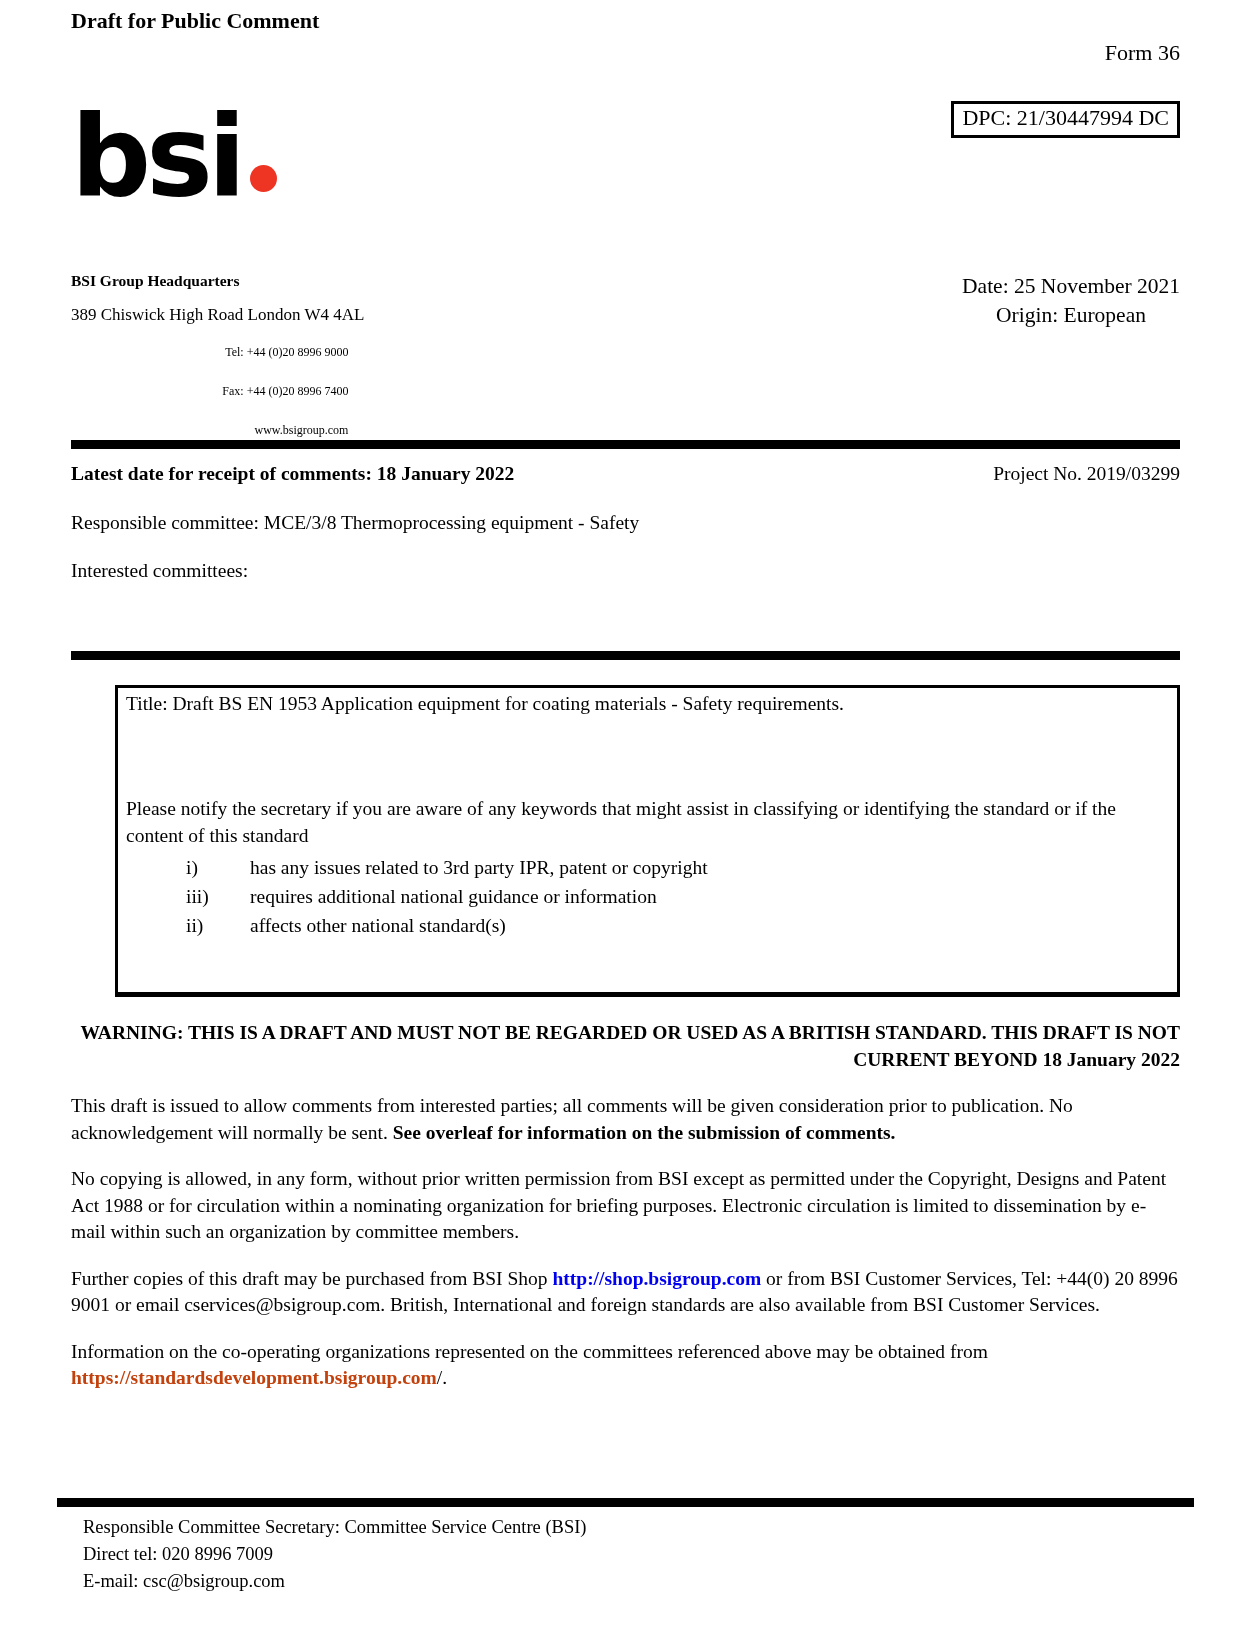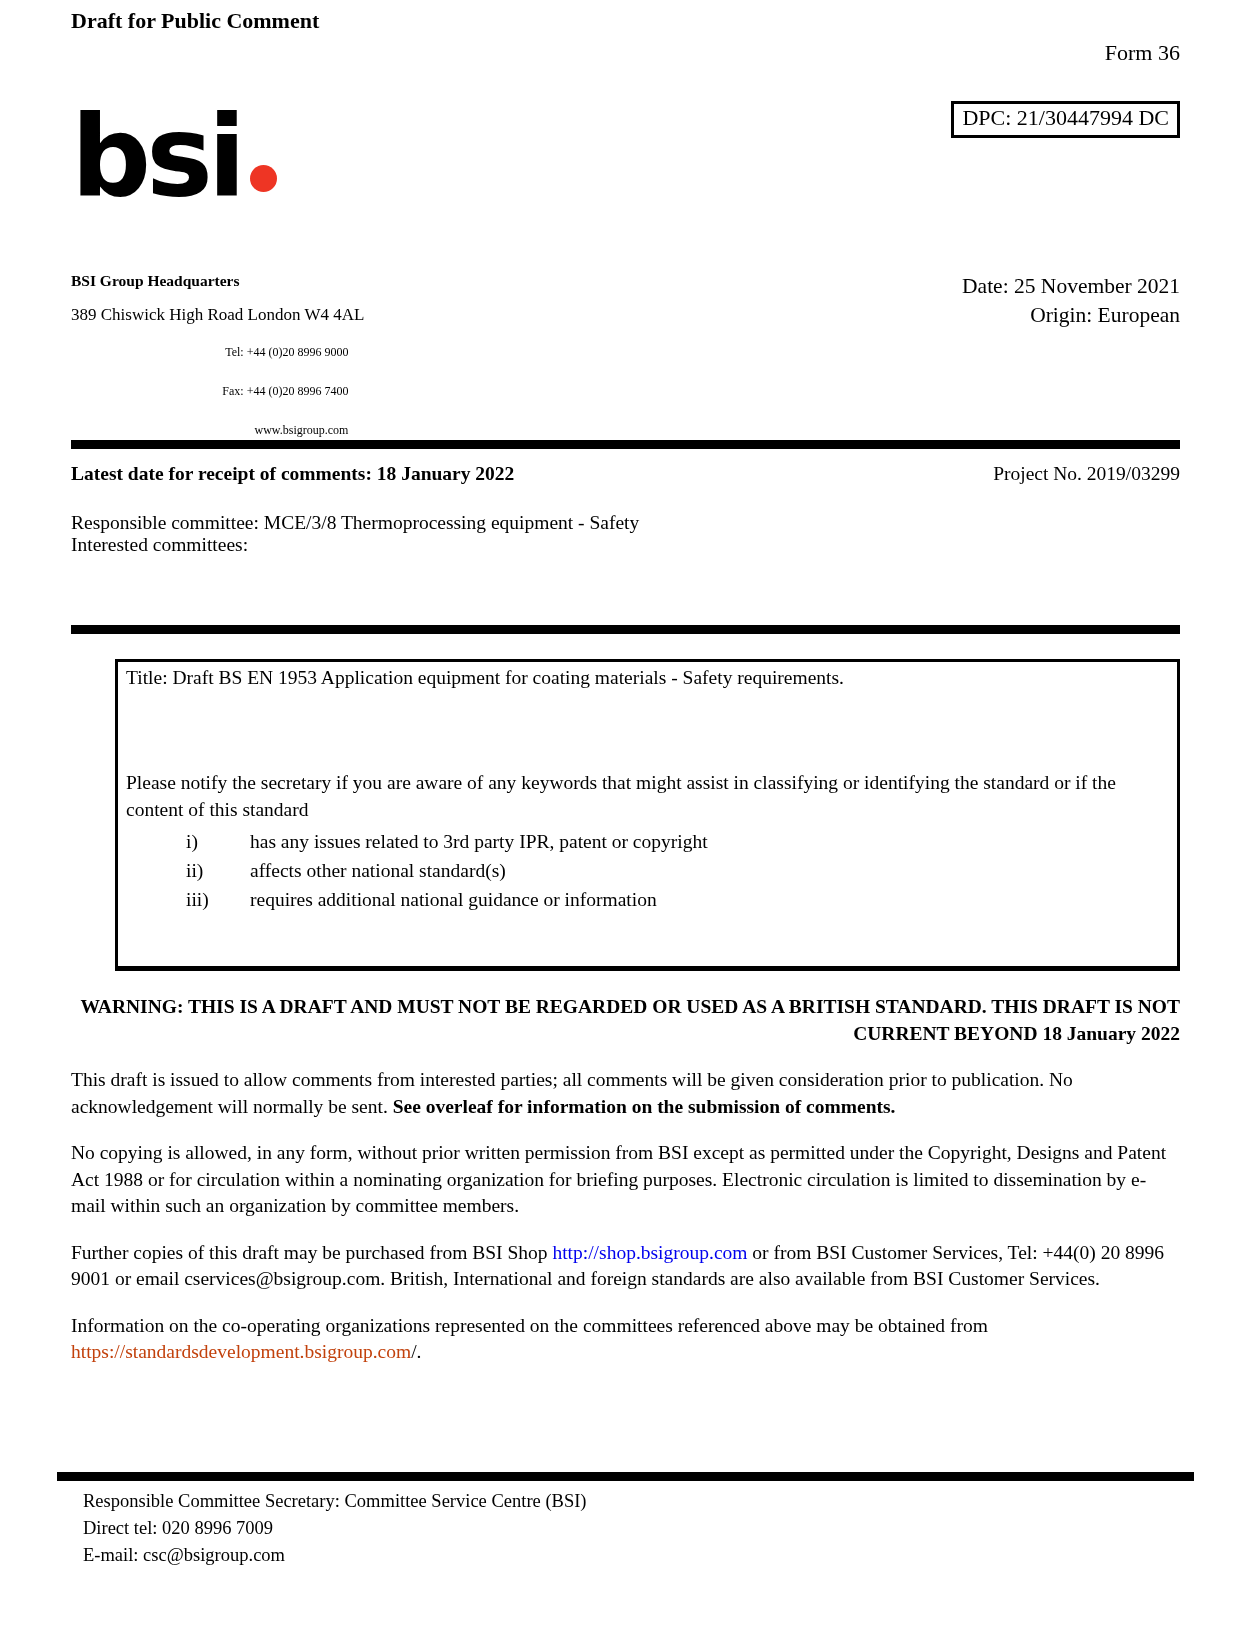--- a/index.html
+++ b/index.html
@@ -46,38 +46,38 @@
     border-radius: 50%;
     margin-left: 9px;
     margin-bottom: 3px;
   }
   .address { position: absolute; top: 272px; left: 0; }
   .addr-name { font-size: 15.5px; font-weight: bold; margin: 0 0 15px 0; }
   .addr-street { font-size: 17px; margin: 0 0 10px 0; }
   .addr-line { font-size: 12px; line-height: 23px; margin: 16px; text-align: right; }
   .meta {
     position: absolute; top: 272px; right: 0;
-    text-align: right;
+    text-align: center;
     font-size: 21.5px; line-height: 29px;
   }
 
   
   .bar { height: 9px; background: #000; }
   .footer-bar { margin-left: -14px; margin-right: -14px; }
 
   
   .latest-row {
     display: flex; justify-content: space-between; align-items: baseline;
     margin-top: 14px;
     font-size: 19.5px;
   }
   .latest-date { font-weight: bold; }
   .plain-line { font-size: 19.5px; margin: 0; }
   .resp-line { margin-top: 27px; }
-  .int-line  { }
+  .int-line  { margin-top: 26px; }
 
   .bar2 { margin-top: 69px; }
 
   
   .title-box {
     margin-top: 25px;
     border: 3px solid #000;
     border-bottom-width: 5px;
     min-height: 292px;
     padding: 2px 8px 10px 8px;
@@ -89,21 +89,21 @@
   .kw-item { display: flex; margin-left: 60px; font-size: 19.5px; line-height: 29px; }
   .kw-num { width: 64px; flex: none; }
 
   
   .warning {
     margin: 22px 0 0 0;
     font-size: 19.5px; font-weight: bold; line-height: 27px; text-align: right;
   }
   .para { font-size: 19.5px; line-height: 26.5px; margin: 20px 0 0 0; }
   .para b { font-weight: bold; }
-  a.doc-link { text-decoration: none; }
+  a.doc-link { text-decoration: none; font-weight: bold; }
 
   .gap-to-footer { height: 106px; }
 
   
   .footer-text { padding-left: 12px; margin-top: 7px; }
   .footer-line { font-size: 18.5px; line-height: 27px; margin: 0; }
 </style>
 </head>
 <body>
 
@@ -145,26 +145,26 @@
   <div class="bar bar2"></div>
 
   <div class="title-box">
     <p class="box-title">Title: Draft BS EN 1953 Application equipment for coating materials - Safety requirements.</p>
     <p class="notify">Please notify the secretary if you are aware of any keywords that might assist in classifying or identifying the standard or if the content of this standard</p>
     <div class="kw-item">
       <span class="kw-num">i)</span>
       <span>has any issues related to 3rd party IPR, patent or copyright</span>
     </div>
     <div class="kw-item">
+      <span class="kw-num">iii)</span>
+      <span>requires additional national guidance or information</span>
+    </div>
+    <div class="kw-item">
       <span class="kw-num">ii)</span>
       <span>affects other national standard(s)</span>
-    </div>
-    <div class="kw-item">
-      <span class="kw-num">iii)</span>
-      <span>requires additional national guidance or information</span>
     </div>
   </div>
 
   <p class="warning">WARNING: THIS IS A DRAFT AND MUST NOT BE REGARDED OR USED AS A BRITISH STANDARD. THIS DRAFT IS NOT CURRENT BEYOND 18 January 2022</p>
 
   <p class="para"><span>This draft is issued to allow comments from interested parties; all comments will be given consideration prior to publication. No acknowledgement will normally be sent. </span><b>See overleaf for information on the submission of comments.</b></p>
 
   <p class="para">No copying is allowed, in any form, without prior written permission from BSI except as permitted under the Copyright, Designs and Patent Act 1988 or for circulation within a nominating organization for briefing purposes. Electronic circulation is limited to dissemination by e-mail within such an organization by committee members.</p>
 
   <p class="para"><span>Further copies of this draft may be purchased from BSI Shop </span><a class="doc-link" href="#" style="color: rgb(0, 0, 238);">http://shop.bsigroup.com</a><span> or from BSI Customer Services, Tel: +44(0) 20 8996 9001 or email cservices@bsigroup.com. British, International and foreign standards are also available from BSI Customer Services.</span></p>

